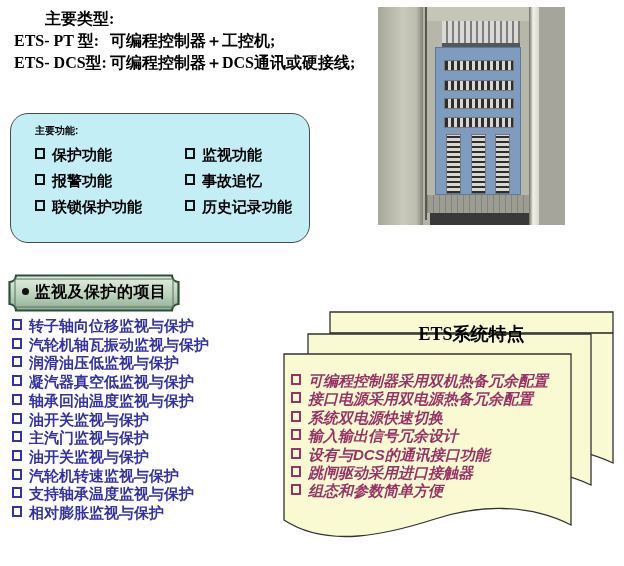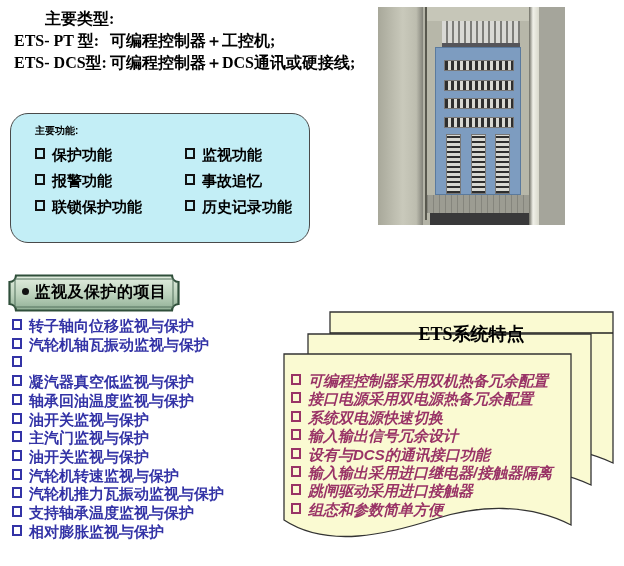--- a/index.html
+++ b/index.html
@@ -134,28 +134,27 @@
     <rect x="7" y="5" width="158" height="28" fill="none" stroke="#55735f" stroke-width="1"></rect>
   </svg>
   <div class="plaque-label">
     <span class="dot"></span><span>监视及保护的项目</span>
   </div>
 </div>
 
 <ul class="abs blue-list">
   <li><span class="sq"></span><span>转子轴向位移监视与保护</span></li>
   <li><span class="sq"></span><span>汽轮机轴瓦振动监视与保护</span></li>
-  <li><span class="sq"></span></li>
+  <li><span class="sq"></span><span>润滑油压低监视与保护</span></li>
   <li><span class="sq"></span><span>凝汽器真空低监视与保护</span></li>
   <li><span class="sq"></span><span>轴承回油温度监视与保护</span></li>
   <li><span class="sq"></span><span>油开关监视与保护</span></li>
   <li><span class="sq"></span><span>主汽门监视与保护</span></li>
   <li><span class="sq"></span><span>油开关监视与保护</span></li>
   <li><span class="sq"></span><span>汽轮机转速监视与保护</span></li>
-  <li><span class="sq"></span><span>汽轮机推力瓦振动监视与保护</span></li>
   <li><span class="sq"></span><span>支持轴承温度监视与保护</span></li>
   <li><span class="sq"></span><span>相对膨胀监视与保护</span></li>
 </ul>
 
 <svg class="card-svg z1" style="left:329px;top:311px" width="286" height="176" viewBox="0 0 286 176">
   <path d="M1,1 L284,1 L284,152 C242,132 194,134 152,147 C106,161 45,176 1,148 Z" fill="#fafad2" stroke="#333" stroke-width="1.3"></path>
   <line x1="1" y1="22" x2="284" y2="22" stroke="#222" stroke-width="1.3"></line>
 </svg>
 <svg class="card-svg z2" style="left:307px;top:333px" width="286" height="176" viewBox="0 0 286 176">
   <path d="M1,1 L284,1 L284,152 C242,132 194,134 152,147 C106,161 45,176 1,148 Z" fill="#fafad2" stroke="#333" stroke-width="1.3"></path>
@@ -165,16 +164,15 @@
 </svg>
 
 <div class="abs card-title">ETS系统特点</div>
 
 <ul class="abs red-list">
   <li><span class="sq"></span><span>可编程控制器采用双机热备冗余配置</span></li>
   <li><span class="sq"></span><span>接口电源采用双电源热备冗余配置</span></li>
   <li><span class="sq"></span><span>系统双电源快速切换</span></li>
   <li><span class="sq"></span><span>输入输出信号冗余设计</span></li>
   <li><span class="sq"></span><span>设有与DCS的通讯接口功能</span></li>
-  <li><span class="sq"></span><span>输入输出采用进口继电器/接触器隔离</span></li>
   <li><span class="sq"></span><span>跳闸驱动采用进口接触器</span></li>
   <li><span class="sq"></span><span>组态和参数简单方便</span></li>
 </ul>
 
 </body></html>

